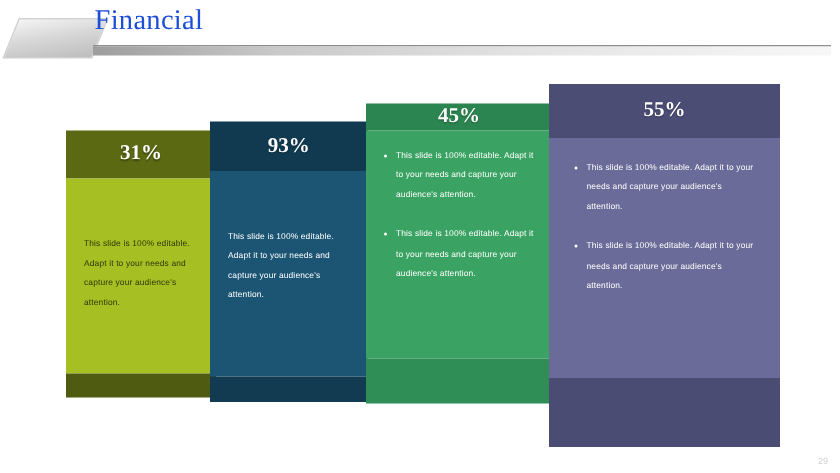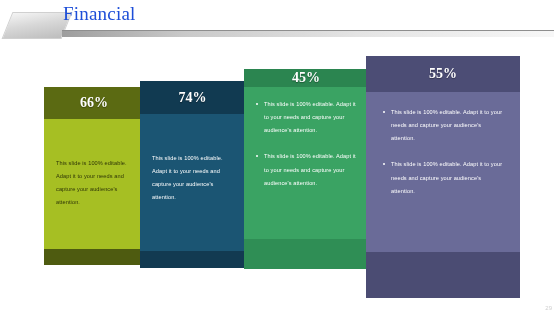--- a/index.html
+++ b/index.html
@@ -141,31 +141,31 @@
 
   <div id="title-area">
     <div id="title-parallelogram"></div>
     <div id="title-text">Financial</div>
     <div id="title-rule-edge"></div>
     <div id="title-rule"></div>
   </div>
 
   <div class="col" id="c0" style="left:44px; top:87px; width:100px;">
     <div class="col-head" style="height: 32px; background: rgb(91, 106, 18);">
-      <span class="col-head-label" style="font-size:14px;">66%</span>
+      <span class="col-head-label" style="font-size:14px;">31%</span>
     </div>
     <div class="col-body" style="height: 130px; padding: 38px 12px 0px; background: rgb(166, 191, 35); color: rgb(47, 54, 7);">
       <div class="para">This slide is 100% editable. Adapt it to your needs and capture your audience's attention.</div>
     </div>
     <div class="col-foot" style="height: 16px; background: rgb(78, 91, 16);"></div>
   </div>
 
   <div class="col" id="c1" style="left:140px; top:81px; width:105px;">
     <div class="col-head" style="height: 33px; background: rgb(17, 58, 81);">
-      <span class="col-head-label" style="font-size:14px;">74%</span>
+      <span class="col-head-label" style="font-size:14px;">93%</span>
     </div>
     <div class="col-body" style="height: 137px; padding: 38px 12px 0px; background: rgb(27, 85, 115); color: rgb(255, 255, 255);">
       <div class="para">This slide is 100% editable. Adapt it to your needs and capture your audience's attention.</div>
     </div>
     <div class="col-foot" style="height: 17px; background: rgb(18, 58, 81);"></div>
   </div>
 
   <div class="col" id="c2" style="left:244px; top:69px; width:124px;">
     <div class="col-head" style="height: 18px; background: rgb(43, 133, 80);">
       <span class="col-head-label" style="font-size:14px;">45%</span>

